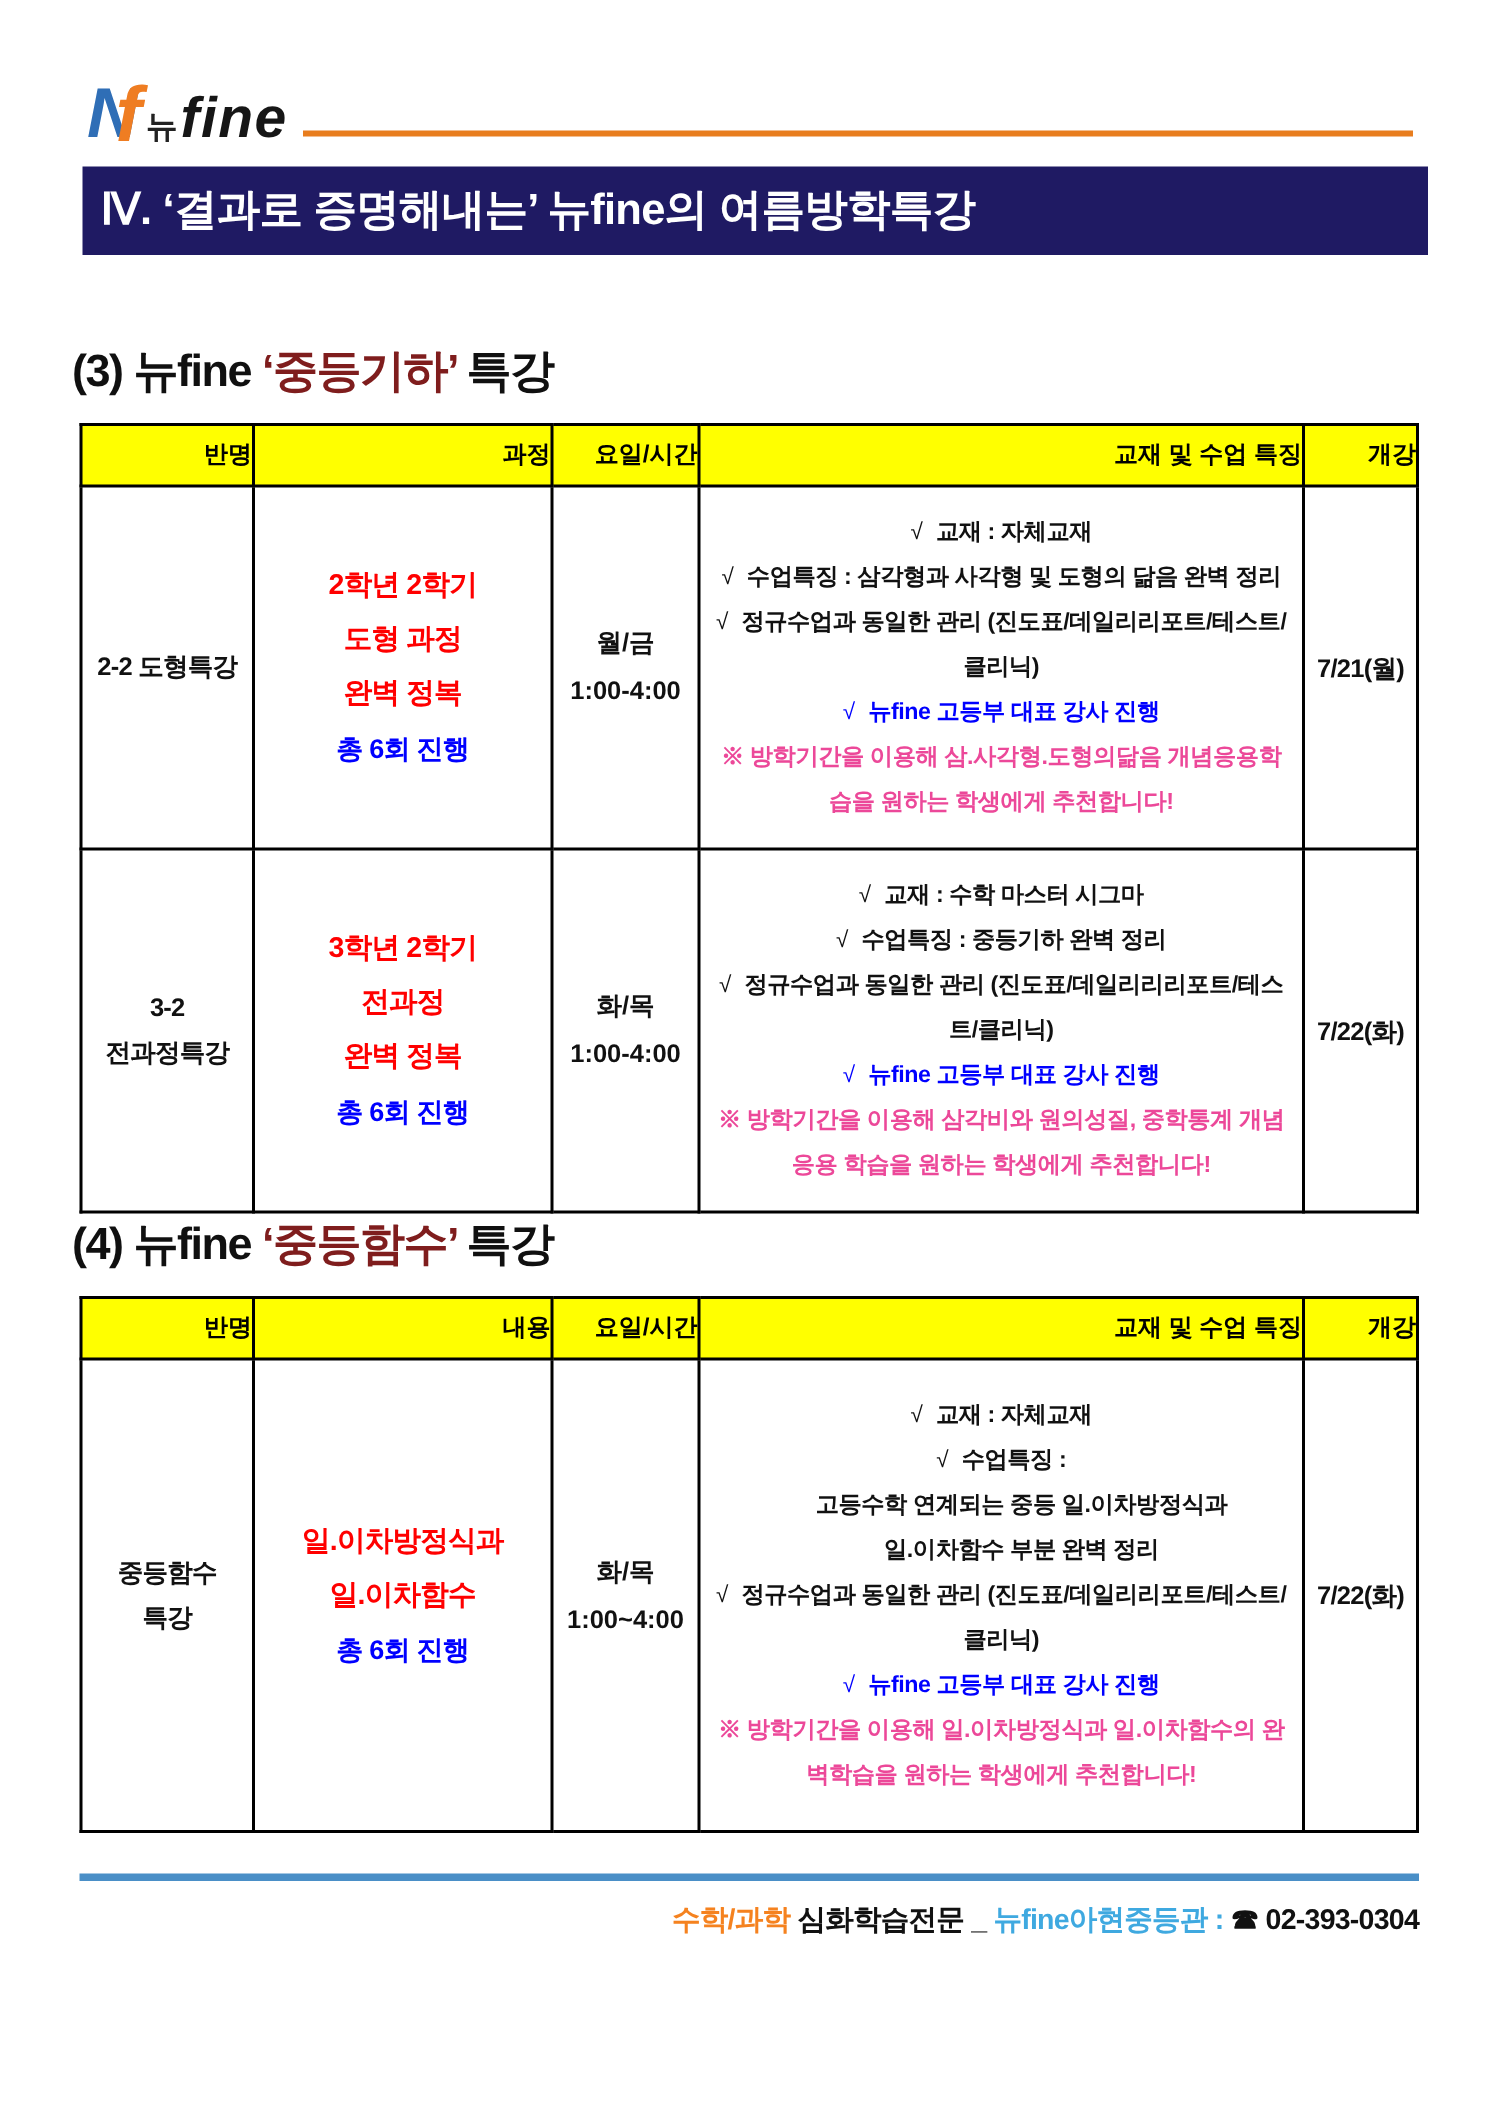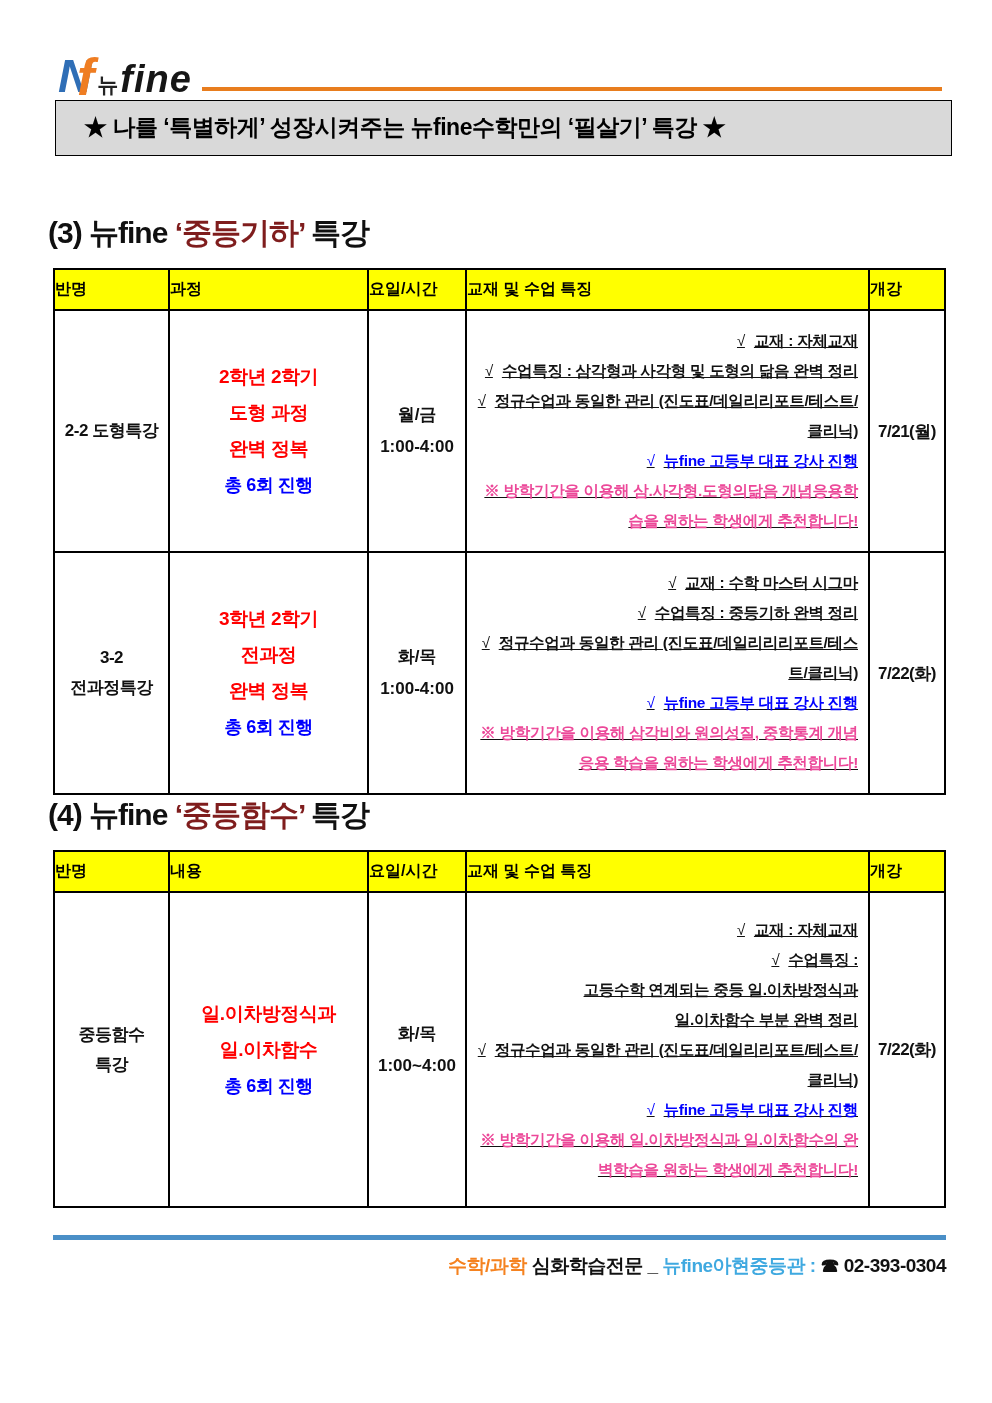--- a/index.html
+++ b/index.html
@@ -41,40 +41,40 @@
   .section-title .hl { color:#7f1d1d; }
   #section-0 .section-title { margin-top:57px; }
   #section-1 .section-title { }
 
   
   table { border-collapse:collapse; margin-left:53px; width:893px; table-layout:fixed; }
   th, td { border:2px solid #000; }
   th {
     background:#ffff00; color:#000;
     font-size:16px; font-weight:bold;
-    padding:9px 0; text-align:left;
+    padding:9px 0; text-align:right;
   }
   td { text-align:center; vertical-align:middle; color:#111; background:#fff; }
   .col-name  { width:115px; }
   .col-course{ width:199px; }
   .col-sched { width:98px; }
   .col-feat  { width:403px; }
   .col-start { width:76px; }
 
   #section-0 tbody tr { height:242px; }
   #section-1 tbody tr { height:315px; }
 
   .name-line  { font-size:17px; line-height:30px; letter-spacing:-0.5px; }
   .course-line{ font-size:19px; line-height:36px; letter-spacing:-0.5px; }
   .course-line.red  { color:#ff0000; }
   .course-line.blue { color:#0000ff; font-size:18px; }
   .sched-line { font-size:17px; line-height:32px; }
   .start-line { font-size:17px; letter-spacing:-0.5px; }
 
-  td.features { text-align:right; padding:12px 10px 12px 10px;text-decoration:underline; }
+  td.features { text-align:center; padding:12px 10px 12px 10px; }
   .feature { font-size:15.5px; line-height:30px; letter-spacing:-0.3px; color:#111; }
   .feature .chk { font-weight:normal; margin-right:9px; font-size:15px; }
   .feature.check-blue { color:#0000ff; }
   .feature.note { color:#ec4899; }
   .feature.indent { padding-left:27px; }
 
   
   .footer-rule { margin:27px 0 0 53px; width:893px; height:5px; background:#4a8fc7; }
   .footer-text { width:946px; margin-top:13px; text-align:right; font-size:19px; letter-spacing:-0.5px; }
   .footer-text .orange { color:#f5821f; }
@@ -89,22 +89,22 @@
   <header class="logo-row">
     <div class="logo">
       <span class="logo-n">N</span>
         <span class="logo-f">f</span>
         <span class="logo-kr">뉴</span>
         <span class="logo-latin">fine</span>
     </div>
     <div class="logo-rule"></div>
   </header>
 
-
-  <div class="tagline">★ 나를 ‘특별하게’ 성장시켜주는 뉴fine수학만의 ‘필살기’ 특강 ★</div>
+  <div class="banner">Ⅳ. ‘결과로 증명해내는’ 뉴fine의 여름방학특강</div>
+
 
   <section id="section-0">
     <h2 class="section-title"><span>(3) 뉴fine </span><span class="hl">‘중등기하’</span><span> 특강</span></h2>
     <table>
       <colgroup>
           <col class="col-name">
           <col class="col-course">
           <col class="col-sched">
           <col class="col-feat">
           <col class="col-start">

